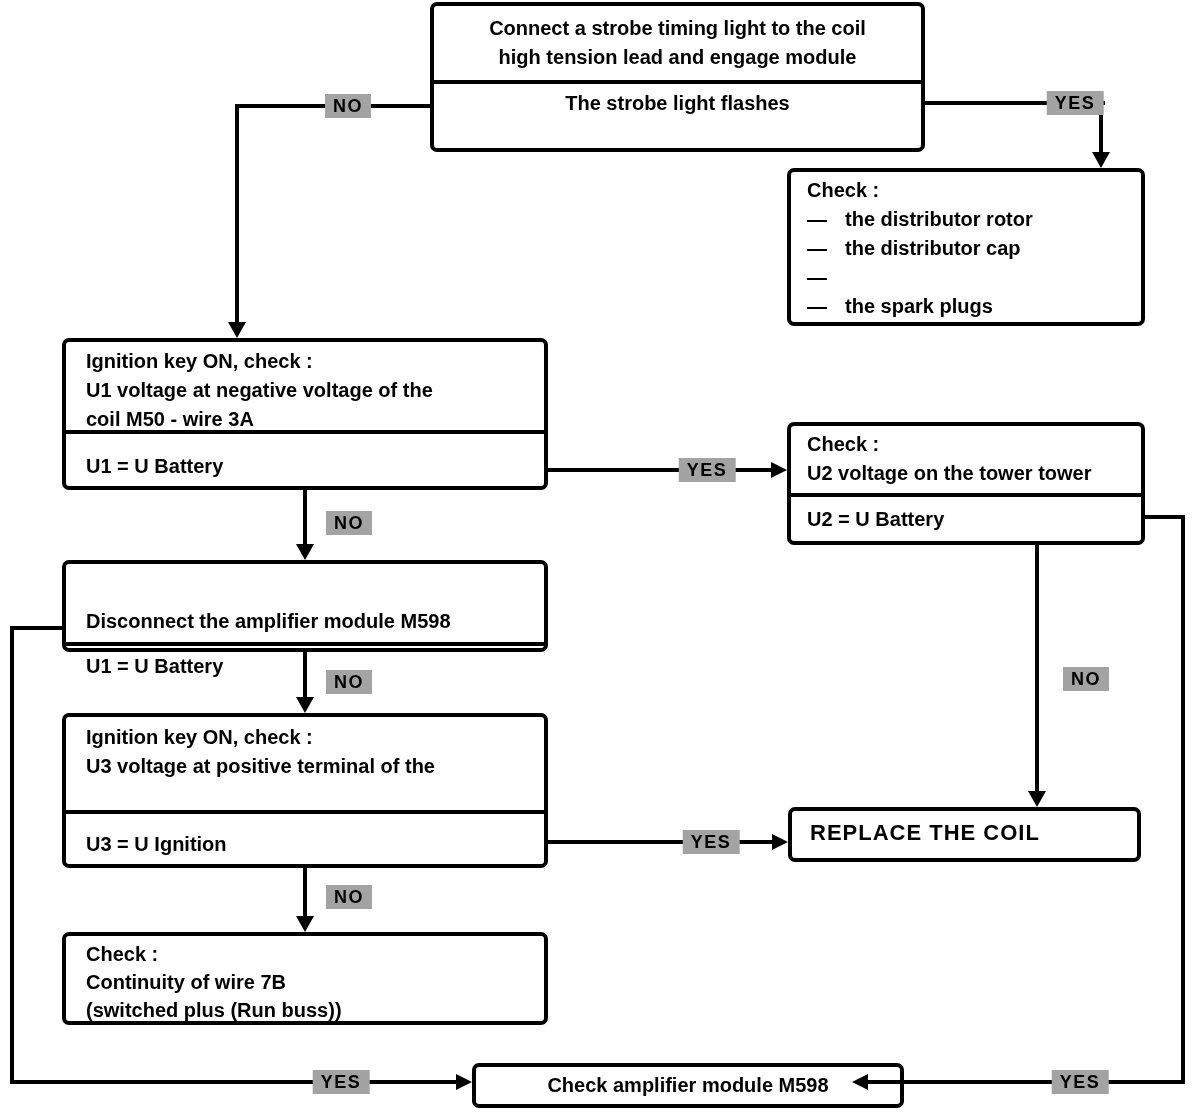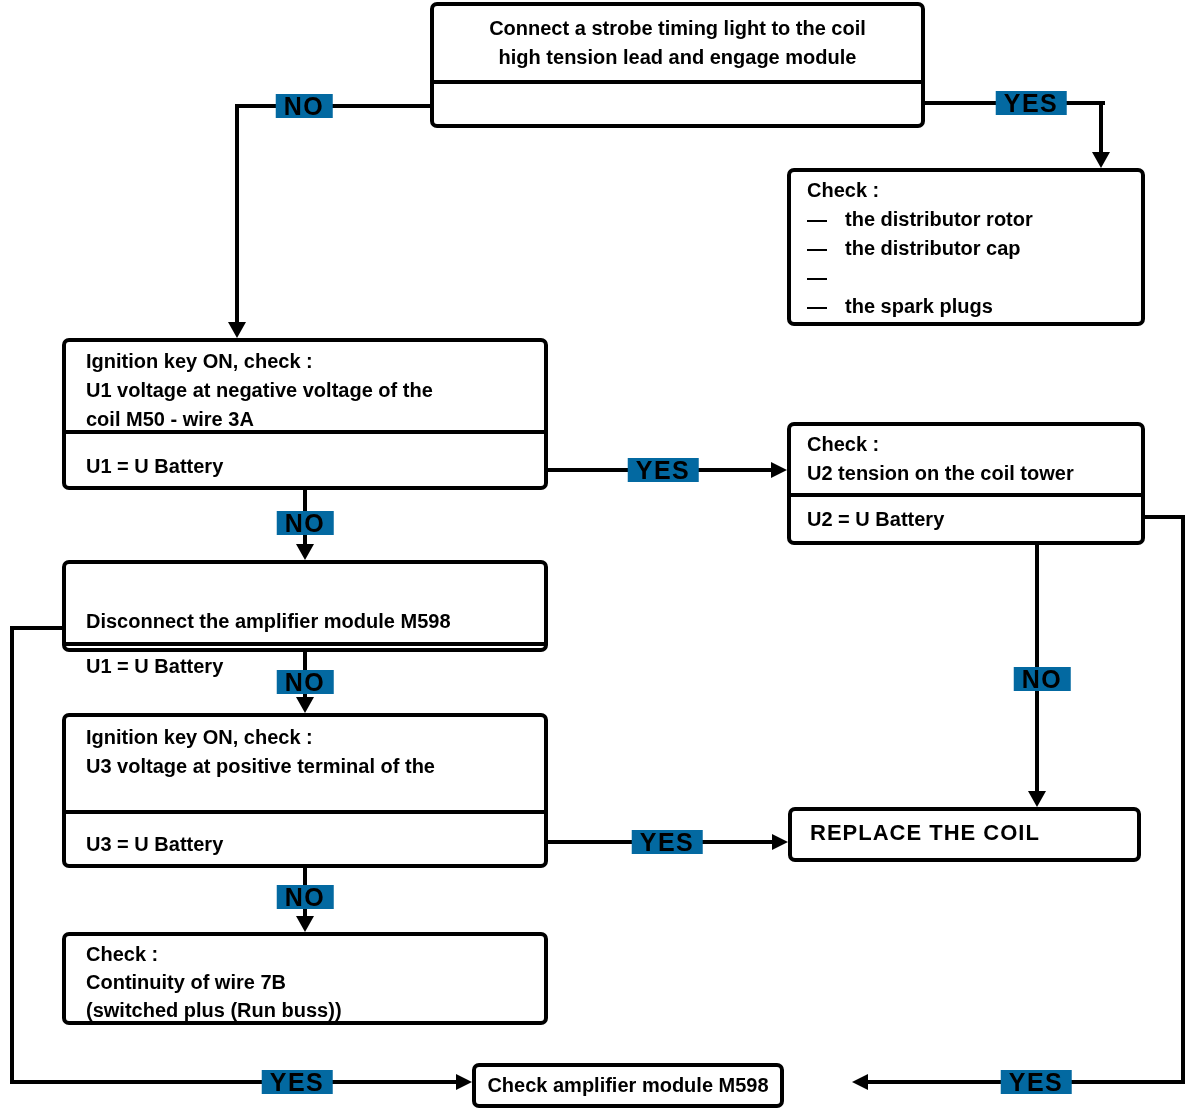--- a/index.html
+++ b/index.html
@@ -27,42 +27,44 @@
   .sec.divided { border-bottom: 4px solid #000; }
   .sec.center { text-align: center; padding-left: 8px; }
   .li { display: flex; }
   .li .bullet { width: 38px; flex: 0 0 38px; }
   .hline, .vline { position: absolute; background: #000; }
   .hline { height: 4px; }
   .vline { width: 4px; }
   .lbl {
     position: absolute;
     transform: translate(-50%, -50%);
-    background: #0369a1;
+    background: #a3a3a3;
     padding: 0 8px;
-    font-size: 25px;
+    font-size: 18px;
     letter-spacing: 1.5px;
     line-height: 24px;
+    margin-left: 44px;
   }
   .arrow { position: absolute; width: 0; height: 0; }
   .arrow.down { border-left: 9px solid transparent; border-right: 9px solid transparent; border-top: 16px solid #000; }
   .arrow.right { border-top: 8px solid transparent; border-bottom: 8px solid transparent; border-left: 16px solid #000; }
   .arrow.left  { border-top: 8px solid transparent; border-bottom: 8px solid transparent; border-right: 16px solid #000; }
   .replace-text { font-size: 22px; letter-spacing: 1px; padding-top: 9px; padding-left: 18px; }
 </style>
 </head>
 <body>
 
 <div class="canvas">
 
-  <div class="box" style="left:430px; top:2px; width:495px; height:126px;">
+  <div class="box" style="left:430px; top:2px; width:495px; height:150px;">
     <div class="sec divided center" style="height:78px; padding-top:8px;">
       <div>Connect a strobe timing light to the coil</div>
       <div>high tension lead and engage module</div>
     </div>
+    <div class="sec center" style="padding-top:5px;">The strobe light flashes</div>
   </div>
 
   <div class="box" style="left:787px; top:168px; width:358px; height:158px;">
     <div class="sec" style="padding-left:16px; padding-top:4px;">
       <div>Check :</div>
       <div class="li">
         <span class="bullet">—</span>
         <span>the distributor rotor</span>
       </div>
       <div class="li">
@@ -84,51 +86,51 @@
       <div>Ignition key ON, check :</div>
       <div>U1 voltage at negative voltage of the</div>
       <div>coil M50 - wire 3A</div>
     </div>
     <div class="sec" style="padding-top:18px;">U1 = U Battery</div>
   </div>
 
   <div class="box" style="left:787px; top:422px; width:358px; height:123px;">
     <div class="sec divided" style="height:71px; padding-left:16px; padding-top:4px;">
       <div>Check :</div>
-      <div>U2 tension on the coil tower</div>
+      <div>U2 voltage on the tower tower</div>
     </div>
     <div class="sec" style="padding-left:16px; padding-top:8px;">U2 = U Battery</div>
   </div>
 
   <div class="box" style="left:62px; top:560px; width:486px; height:92px;">
     <div class="sec divided" style="height:45px; padding-top:6px;margin-top:37px;">Disconnect the amplifier module M598</div>
     <div class="sec" style="padding-top:6px;">U1 = U Battery</div>
   </div>
 
   <div class="box" style="left:62px; top:713px; width:486px; height:155px;">
     <div class="sec divided" style="height:97px; padding-top:6px;">
       <div>Ignition key ON, check :</div>
       <div>U3 voltage at positive terminal of the</div>
     </div>
-    <div class="sec" style="padding-top:16px;">U3 = U Battery</div>
+    <div class="sec" style="padding-top:16px;">U3 = U Ignition</div>
   </div>
 
   <div class="box" style="left:788px; top:807px; width:353px; height:55px;">
     <div class="replace-text">REPLACE THE COIL</div>
   </div>
 
   <div class="box" style="left:62px; top:932px; width:486px; height:93px;">
     <div class="sec" style="padding-top:4px; line-height:28px;">
       <div>Check :</div>
       <div>Continuity of wire 7B</div>
       <div>(switched plus (Run buss))</div>
     </div>
   </div>
 
-  <div class="box" style="left:472px; top:1063px; width:312px; height:45px;">
+  <div class="box" style="left:472px; top:1063px; width:432px; height:45px;">
     <div class="sec center" style="padding-top:4px;">Check amplifier module M598</div>
   </div>
 
   <div class="hline" style="left:237px; top:104px; width:193px;"></div>
   <div class="vline" style="left:235px; top:104px; height:224px;"></div>
   <div class="arrow down" style="left:228px; top:322px;"></div>
 
   <div class="hline" style="left:925px; top:101px; width:180px;"></div>
   <div class="vline" style="left:1099px; top:101px; height:53px;"></div>
   <div class="arrow down" style="left:1092px; top:152px;"></div>

